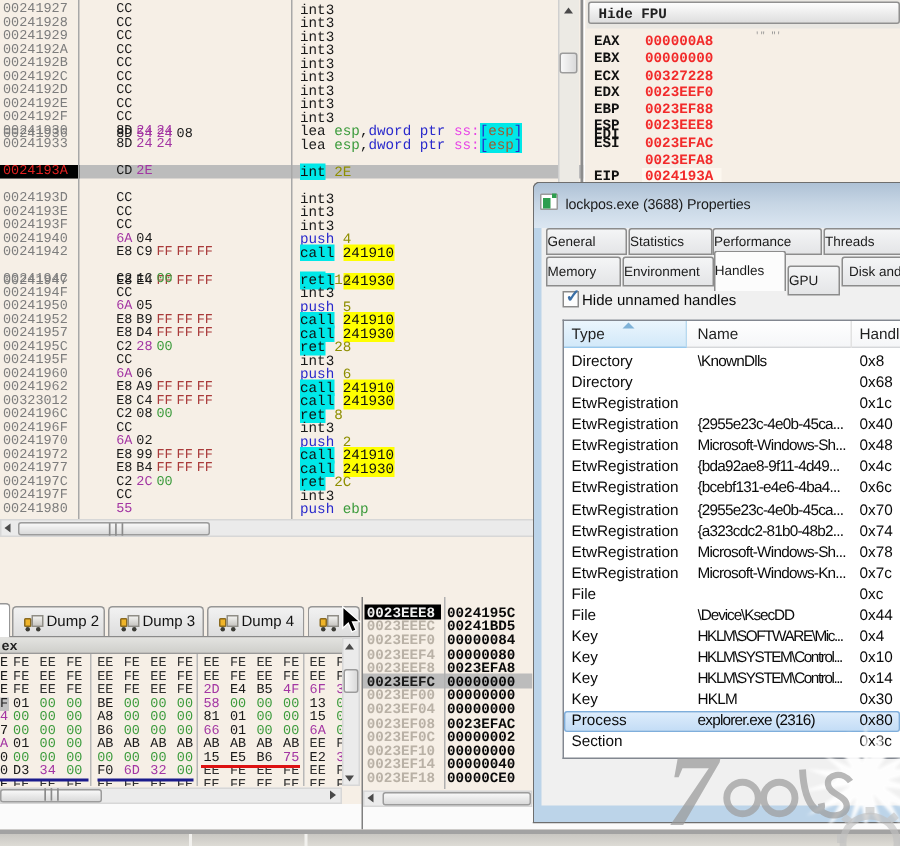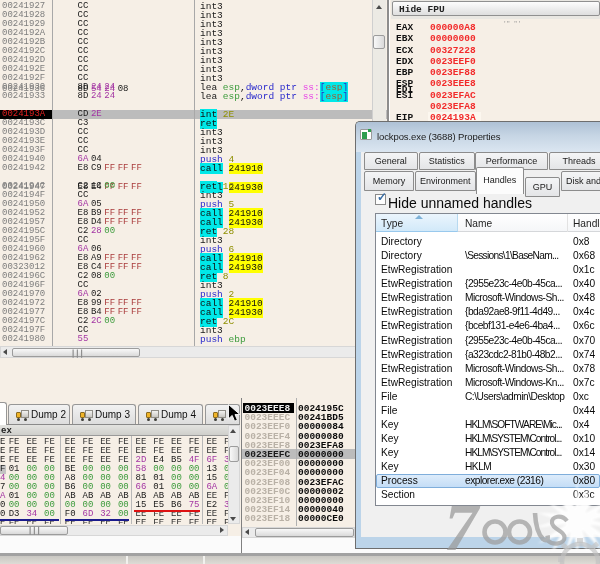--- a/index.html
+++ b/index.html
@@ -32,21 +32,21 @@
 
 .xrow{position:absolute;height:9px;font-size:9px;line-height:9px;font-family:"Liberation Mono",monospace}
 .xb{position:absolute;top:0}
 
 .srow{position:absolute;height:9.2px;font-size:9.5px;line-height:9.5px;font-weight:bold;font-family:"Liberation Mono",monospace}
 
 .dtab{position:absolute;top:9px;height:20px;background:linear-gradient(180deg,#f2f2f2,#dddddd);border:1px solid #979797;border-bottom:none;border-radius:3px 3px 0 0;font-size:10.5px;line-height:19px;color:#111;text-align:left}
 .dtab .ic{position:absolute;left:7px;top:5px;width:12px;height:10px}
 .dtab .tx{position:absolute;left:22px;top:0;white-space:nowrap;font-size:10px}
 
-.tab1{position:absolute;height:20px;background:linear-gradient(180deg,#f4f5f6,#e4e5e7);border:1px solid #8c8c8c;border-radius:2px 2px 0 0;font-size:9px;line-height:18px;text-align:center;color:#1a1a1a}
+.tab1{position:absolute;height:20px;background:linear-gradient(180deg,#f4f5f6,#e4e5e7);border:1px solid #8c8c8c;border-radius:2px 2px 0 0;font-size:9px;line-height:18px;text-align:left;color:#1a1a1a}
 .trow{position:absolute;left:377px;width:223px;height:14.08px;font-size:10.2px;line-height:14.08px;color:#0a0a0a;white-space:nowrap}
 .trow .c1{position:absolute;left:4px}
 .trow .c2{position:absolute;left:88px;width:110px;overflow:hidden;letter-spacing:-0.5px}
 .trow .c3{position:absolute;left:196px}
 .sq{letter-spacing:-0.95px !important}
 .sq2{letter-spacing:-0.7px !important}
 </style></head><body>
 <div class="abs" style="left:0;top:0;width:390px;height:358px;overflow:hidden">
 <div class="drow mono" style="top:2.0px">
 <span class="a addr" style="">00241927</span>
@@ -114,25 +114,20 @@
 <span class="by p" style="left:104.3px">24</span>
 <span class="by k" style="left:117.7px">08</span>
 </div>
 <div class="abs" style="left:0;top:109.5px;width:390px;height:9.8px;background:#bcbcbc"></div>
 <div class="abs" style="left:0;top:109.5px;width:53px;height:9.8px;background:#000"></div>
 <div class="drow mono" style="top:110.0px">
 <span class="a" style="color:#e02020">0024193A</span>
 <span class="by k" style="left:77.5px">CD</span>
 <span class="by p" style="left:90.9px">2E</span>
 <span class="ins"><span class="cyb">int</span><span class="k"> </span><span class="ol">2E</span></span>
-</div>
-<div class="drow mono" style="top:119.0px">
-<span class="a addr" style="">0024193C</span>
-<span class="by k" style="left:77.5px">C3</span>
-<span class="ins"><span class="cyb">ret</span></span>
 </div>
 <div class="drow mono" style="top:128.0px">
 <span class="a addr" style="">0024193D</span>
 <span class="by k" style="left:77.5px">CC</span>
 <span class="ins"><span class="k">int3</span></span>
 </div>
 <div class="drow mono" style="top:137.0px">
 <span class="a addr" style="">0024193E</span>
 <span class="by k" style="left:77.5px">CC</span>
 <span class="ins"><span class="k">int3</span></span>
@@ -605,37 +600,37 @@
 <div class="tab1" style="left:64px;top:30.5px;width:55.5px;height:18px;line-height:17px">Statistics</div>
 <div class="tab1" style="left:120px;top:30.5px;width:73px;height:18px;line-height:17px">Performance</div>
 <div class="tab1" style="left:194px;top:30.5px;width:60px;height:18px;line-height:17px">Threads</div>
 <div class="tab1" style="left:9px;top:49.5px;width:50px">Memory</div>
 <div class="tab1" style="left:60px;top:49.5px;width:60.5px">Environment</div>
 <div class="tab1" style="left:170px;top:56px;width:35px">GPU</div>
 <div class="tab1" style="left:206px;top:49.5px;width:70px;text-align:left;padding-left:4px">Disk and Ne</div>
 <div class="tab1" style="left:120.5px;top:46px;width:48.5px;height:27px;background:#fcfcfc;line-height:25px;border-bottom:none;z-index:3">Handles</div>
 <div class="abs" style="left:20px;top:73px;width:11px;height:11px;background:#fdfdfd;border:1.5px solid #8a8a8a"></div>
 <div class="abs" style="left:22px;top:69px;font-size:12px;color:#3a6ea5;font-weight:bold">✓</div>
-<div class="abs" style="left:33px;top:73.5px;font-size:14px;color:#0a0a0a">Hide unnamed handles</div>
+<div class="abs" style="left:33px;top:73.5px;font-size:10px;color:#0a0a0a">Hide unnamed handles</div>
 <div class="abs" style="left:19.5px;top:92px;width:225.5px;height:293px;background:#fff;border:1px solid #828790;border-right:none"></div>
 <div class="abs" style="left:20.5px;top:93px;width:224.5px;height:18px;background:linear-gradient(180deg,#ffffff,#f5f6f8);border-bottom:1px solid #d5d7da"></div>
 <div class="abs" style="left:20.5px;top:93px;width:82px;height:18px;background:linear-gradient(180deg,#ebf5fd,#d2e9f9);border-bottom:1px solid #99c9ed;border-right:1px solid #b7d9f0"></div>
 <div class="abs" style="left:212px;top:93px;width:1px;height:18px;background:#e2e2e2"></div>
 <div class="abs" style="left:26px;top:97px;font-size:10.2px;color:#1f1f1f">Type</div>
 <div class="abs" style="left:110px;top:97px;font-size:10.2px;color:#1f1f1f">Name</div>
 <div class="abs" style="left:218px;top:97px;font-size:10.2px;color:#1f1f1f">Handle</div>
 <div class="abs" style="left:60px;top:93.5px;width:0;height:0;border-left:4px solid transparent;border-right:4px solid transparent;border-bottom:4px solid #7fb2d8"></div>
 </div>
 <div class="trow" style="top:235.0px">
     <span class="c1">Directory</span>
+    <span class="c2">\KnownDlls</span>
     <span class="c3">0x8</span>
   </div>
 <div class="trow" style="top:249.08px">
     <span class="c1">Directory</span>
-    <span class="c2"><span class="sq2">\Sessions\1\BaseNam...</span></span>
     <span class="c3">0x68</span>
   </div>
 <div class="trow" style="top:263.16px">
     <span class="c1">EtwRegistration</span>
     <span class="c3">0x1c</span>
   </div>
 <div class="trow" style="top:277.24px">
     <span class="c1">EtwRegistration</span>
     <span class="c2">{2955e23c-4e0b-45ca...</span>
     <span class="c3">0x40</span>
@@ -670,25 +665,25 @@
     <span class="c2">Microsoft-Windows-Sh...</span>
     <span class="c3">0x78</span>
   </div>
 <div class="trow" style="top:375.8px">
     <span class="c1">EtwRegistration</span>
     <span class="c2">Microsoft-Windows-Kn...</span>
     <span class="c3">0x7c</span>
   </div>
 <div class="trow" style="top:389.88px">
     <span class="c1">File</span>
-    <span class="c2">C:\Users\admin\Desktop</span>
     <span class="c3">0xc</span>
   </div>
 <div class="trow" style="top:403.96000000000004px">
     <span class="c1">File</span>
+    <span class="c2"><span class="sq2">\Device\KsecDD</span></span>
     <span class="c3">0x44</span>
   </div>
 <div class="trow" style="top:418.03999999999996px">
     <span class="c1">Key</span>
     <span class="c2"><span class="sq">HKLM\SOFTWARE\Mic...</span></span>
     <span class="c3">0x4</span>
   </div>
 <div class="trow" style="top:432.12px">
     <span class="c1">Key</span>
     <span class="c2"><span class="sq">HKLM\SYSTEM\Control...</span></span>

